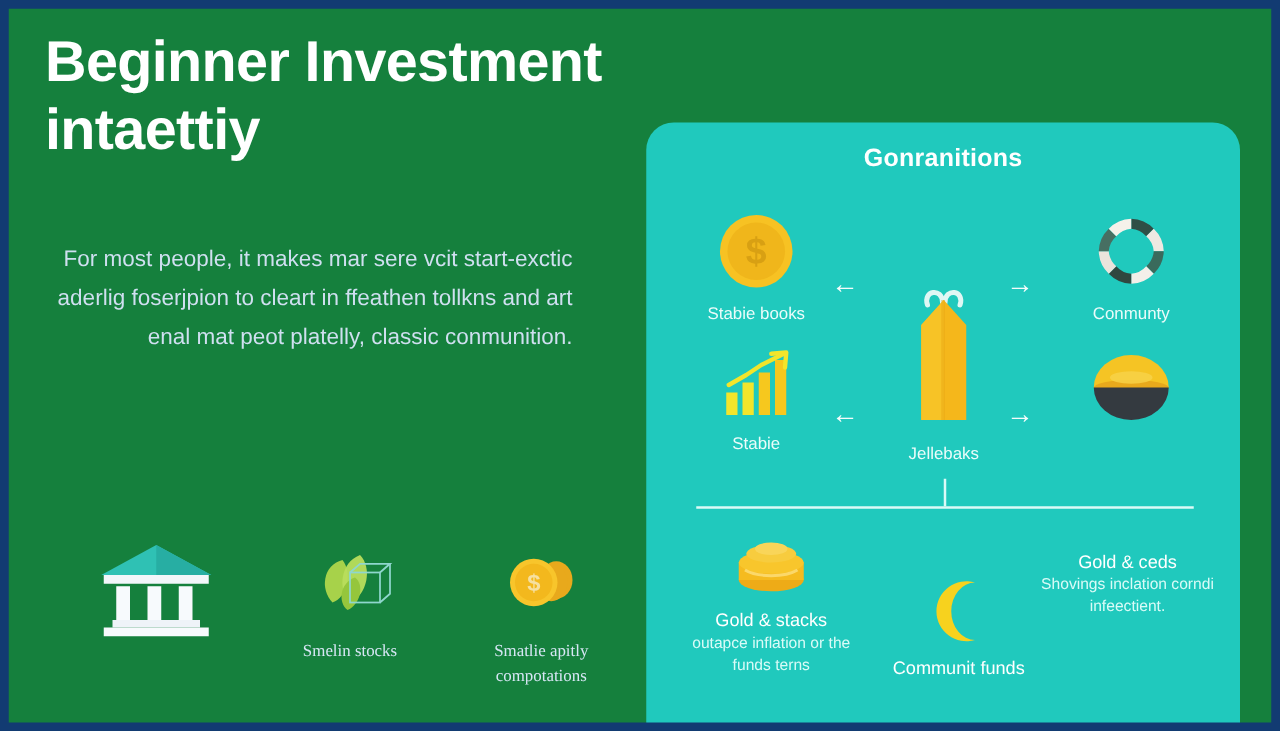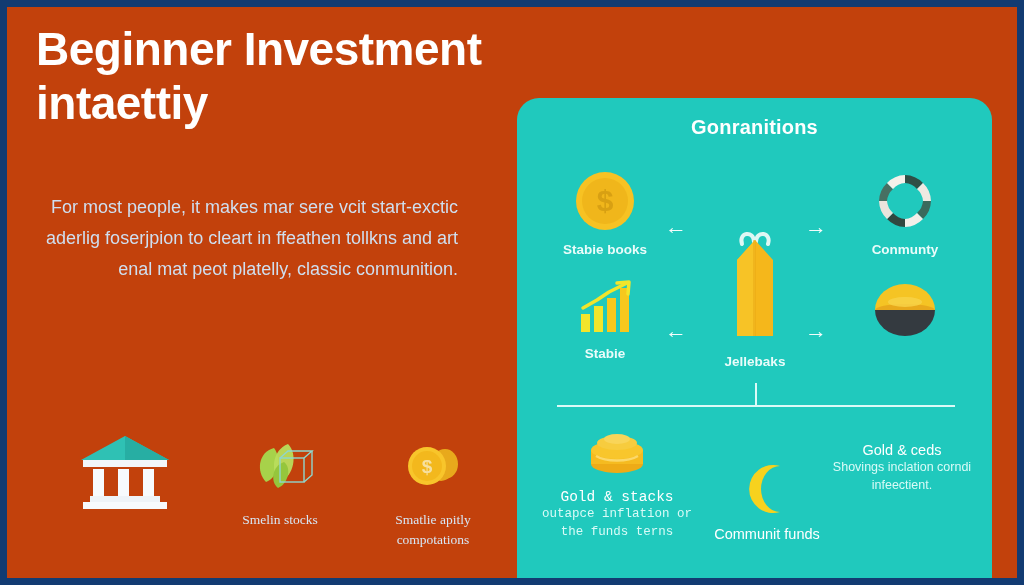--- a/index.html
+++ b/index.html
@@ -8,21 +8,21 @@
     background: #0d3d7a;
   }
   body {
     font-family: "Liberation Sans", sans-serif;
   }
   #stage {
     position: relative;
     width: 1024px;
     height: 585px;
     overflow: hidden;
-    background: #c2410c;
+    background: #15803d;
   }
   
   #stage::after {
     content: "";
     position: absolute;
     inset: 0;
     border: 7px solid #123b72;
     box-sizing: border-box;
     pointer-events: none;
   }
@@ -98,21 +98,20 @@
   
   .node {
     position: absolute;
     text-align: center;
     width: 140px;
   }
   .node .n-label {
     color: #eafcfa;
     font-size: 13.5px;
     margin-top: 6px;
-    font-weight: bold;
   }
   #node-tl { left: 18px;  top: 72px; }
   #node-tr { left: 318px; top: 72px; }
   #node-bl { left: 18px;  top: 182px; }
   #node-br { left: 318px; top: 182px; }
   #node-center { left: 168px; top: 128px; }
 
   
   .arrow {
     position: absolute;
@@ -155,21 +154,21 @@
     color: #ffffff;
     font-size: 14.5px;
     margin-top: 6px;
   }
   .prow .p-sub {
     color: #d9fbf7;
     font-size: 12.5px;
     line-height: 1.45;
     margin-top: 0;
   }
-  #prow-0 { left: 20px;  top: 330px; width: 160px; font-family: Liberation Mono, monospace; }
+  #prow-0 { left: 20px;  top: 330px; width: 160px; }
   #prow-1 { left: 170px; top: 364px; width: 160px; }
   #prow-2 { left: 305px; top: 338px; width: 160px; }
 
   
   .icon-wrap { display: inline-block; line-height: 0; }
 </style>
 </head>
 <body>
 
 <div id="stage">

